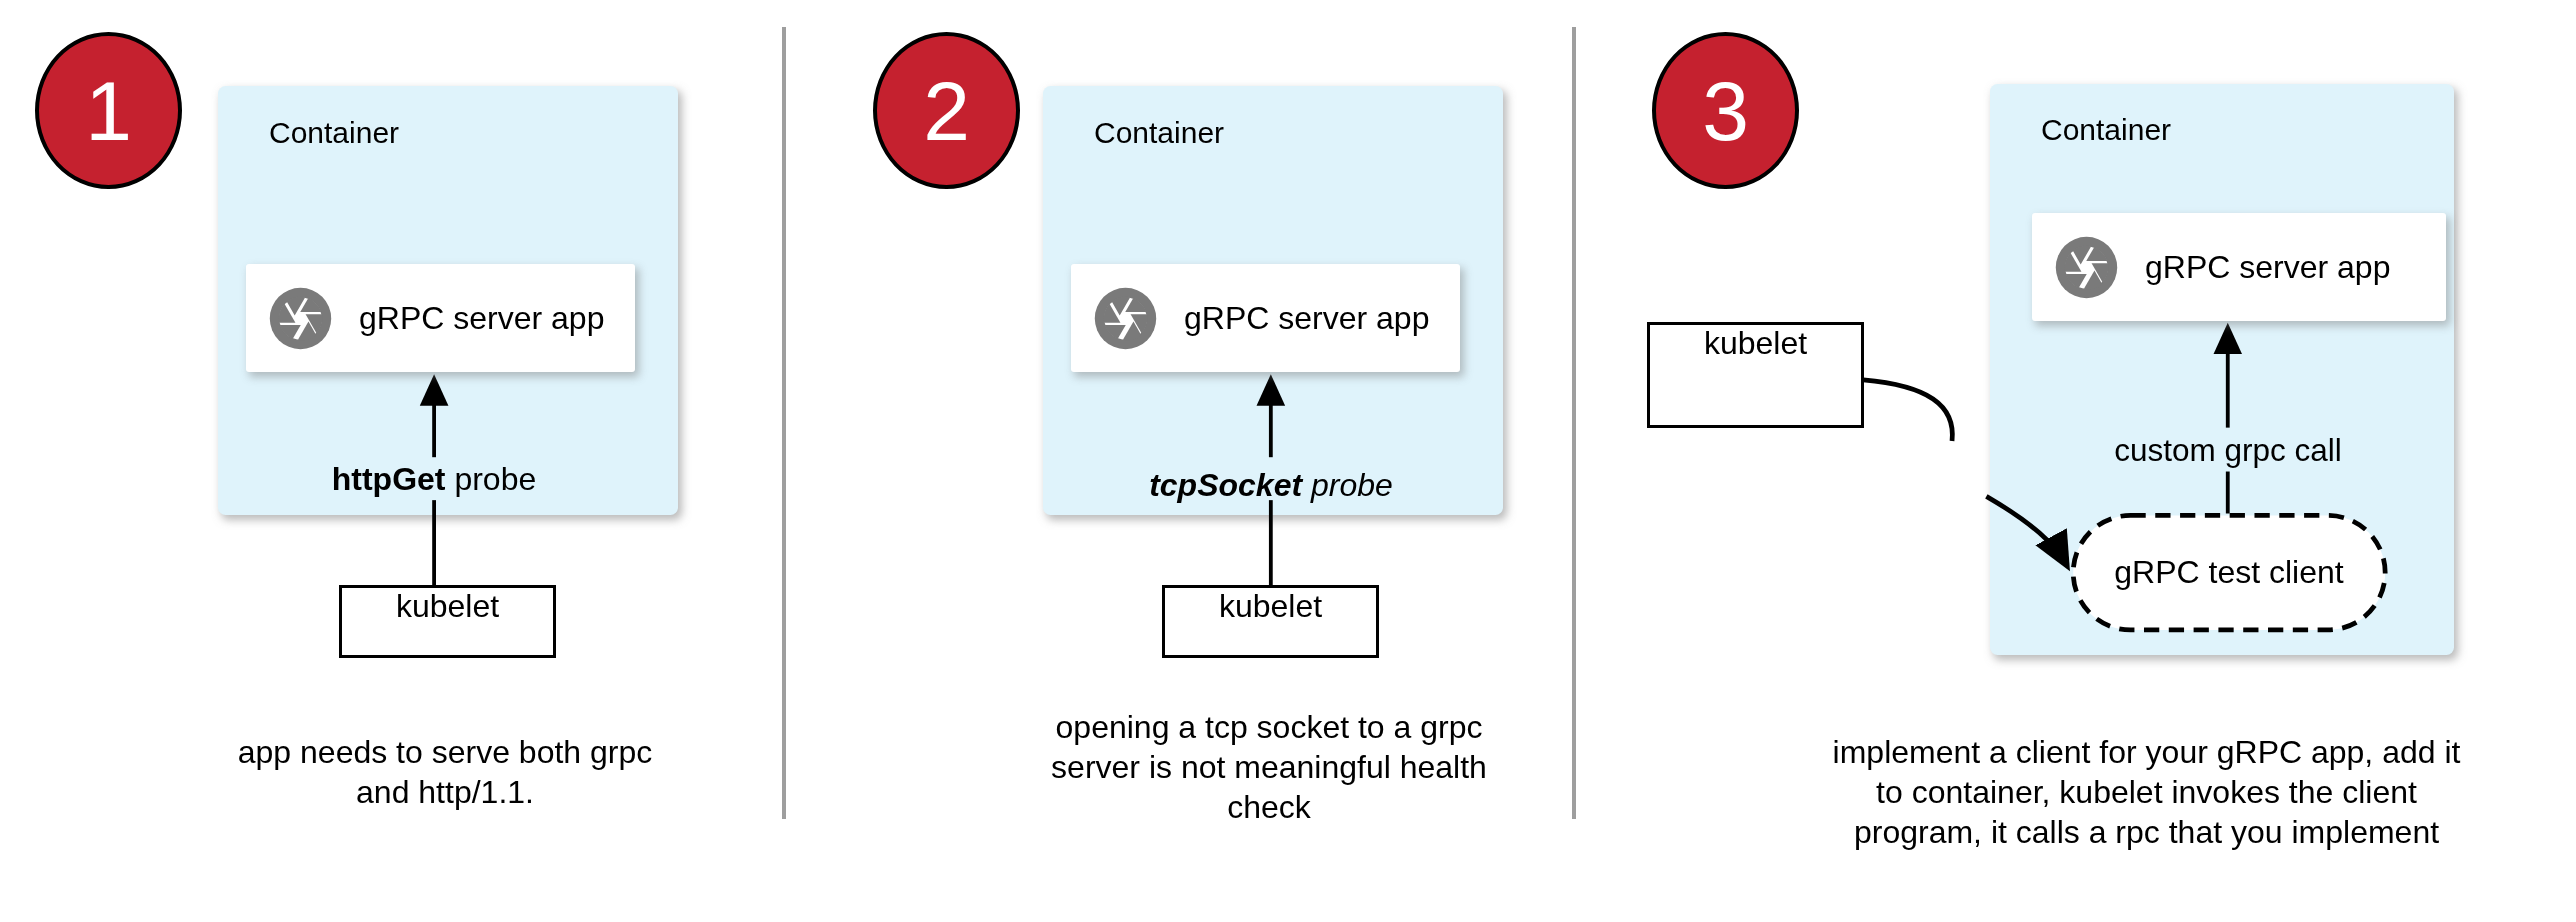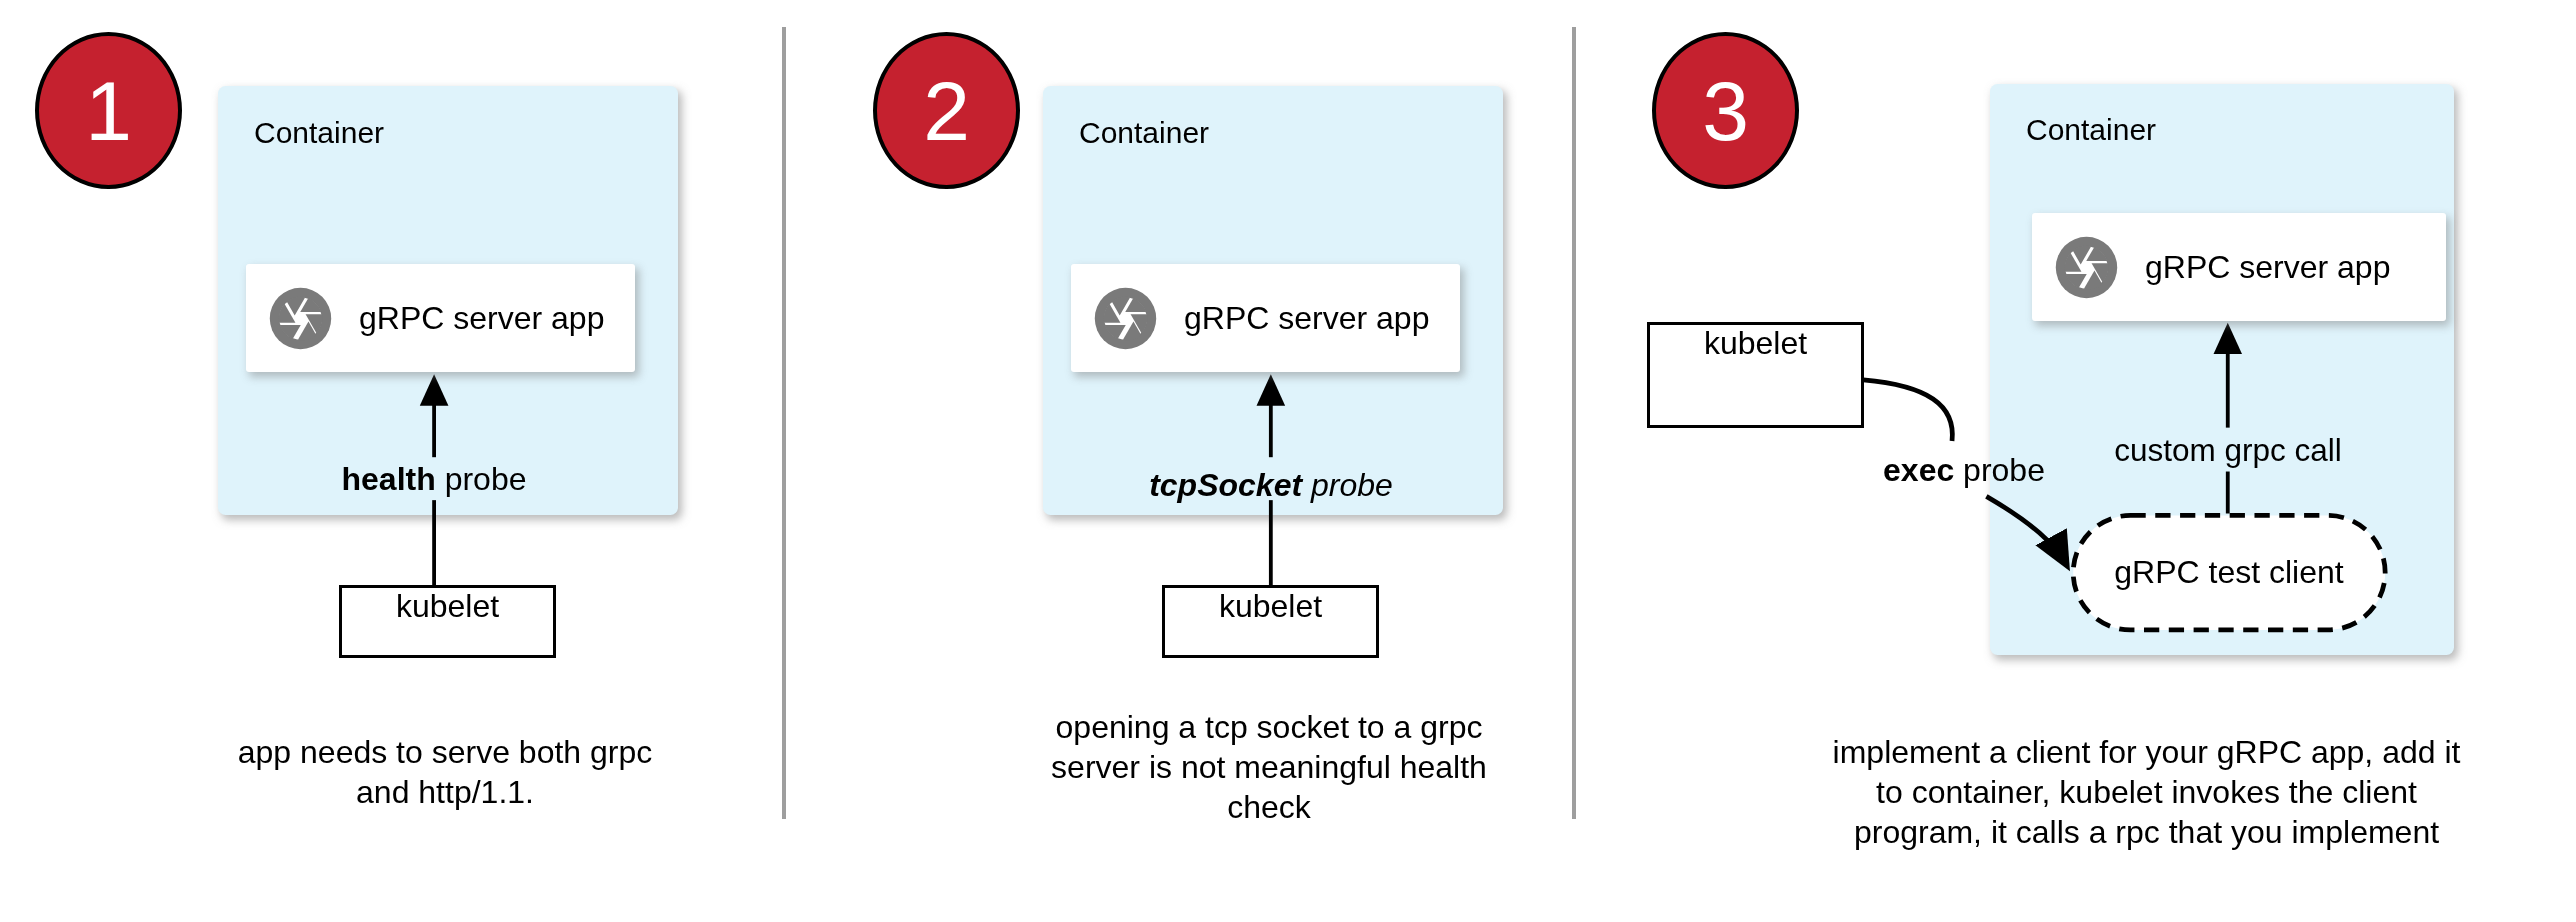--- a/index.html
+++ b/index.html
@@ -4,21 +4,21 @@
 <style>
   html,body{margin:0;padding:0;background:#fff;}
   body{width:2576px;height:923px;position:relative;font-family:"Liberation Sans",sans-serif;color:var(--text,#000);}
   .stage{position:absolute;left:0;top:0;width:2576px;height:923px;overflow:hidden;}
   .abs{position:absolute;}
   .badge{width:139px;height:149px;border-radius:50%;background:var(--badge-fill,#c5212f);
          border:4.8px solid #000;color:var(--badge-text,#fff);display:flex;align-items:center;
          justify-content:center;font-size:84px;line-height:1;z-index:3;}
   .container-box{background:var(--container-fill,#dff3fb);border-radius:7.6px;
          box-shadow:3.8px 4.8px 8.6px rgba(120,120,120,.5);z-index:1;}
-  .container-label{font-size:30px;z-index:3;}
+  .container-label{font-size:30px;z-index:3;margin-left:15px;}
   .app-box{background:var(--box-fill,#fff);border-radius:3px;box-shadow:3.8px 4.8px 8.6px rgba(120,120,120,.45);
          display:flex;align-items:center;padding-left:21px;z-index:3;}
   .app-box .app-label{font-size:32px;margin-left:25px;white-space:nowrap;}
   .kubelet-box{background:var(--box-fill,#fff);border:3.8px solid var(--line,#000);box-sizing:border-box;
          display:flex;justify-content:center;font-size:32px;z-index:3;}
   .probe-label{font-size:32px;text-align:center;white-space:nowrap;z-index:3;}
   .note-label{font-size:31.5px;text-align:center;white-space:nowrap;z-index:3;}
   .caption{font-size:32px;line-height:40px;text-align:center;white-space:pre-line;z-index:3;margin-top:14px;}
   .divider{width:3.8px;background:var(--divider,#9e9e9e);z-index:1;}
   .stadium-label{display:flex;align-items:center;justify-content:center;font-size:32px;z-index:3;}
@@ -46,21 +46,21 @@
         <path d="M21.8 10h-7.49l.29.5 4.76 8.25C21 16.97 22 14.61 22 12c0-.69-.07-1.35-.2-2z"></path>
         <path d="M8.54 12l-3.9-6.75C3.01 7.03 2 9.39 2 12c0 .69.07 1.35.2 2h7.49l-1.15-2z"></path>
         <path d="M2.46 15c.92 2.92 3.15 5.26 6 6.34L12.12 15H2.46z"></path>
         <path d="M14.73 15l-3.9 6.76c.7.15 1.42.24 2.17.24 2.4 0 4.6-.85 6.32-2.25l-3.66-6.35-.93 1.6z"></path>
       </g>
     </svg>
     <span class="app-label">gRPC server app</span>
   </div>
 
   <div class="abs probe-label" style="left:267px;top:461px;width:334px;">
-    <b>health</b><span> probe</span>
+    <b>httpGet</b><span> probe</span>
   </div>
 
   <div class="abs kubelet-box" style="left:339px;top:585px;width:217px;height:73px;">
     <span>kubelet</span>
   </div>
 
   <div class="abs caption" style="left:178px;top:718px;width:534px;">app needs to serve both grpc
 and http/1.1.</div>
 
   <div class="abs divider" style="left:782px;top:27px;height:792px;"></div>
@@ -120,23 +120,20 @@
         <path d="M14.73 15l-3.9 6.76c.7.15 1.42.24 2.17.24 2.4 0 4.6-.85 6.32-2.25l-3.66-6.35-.93 1.6z"></path>
       </g>
     </svg>
     <span class="app-label">gRPC server app</span>
   </div>
 
   <div class="abs kubelet-box" style="left:1647px;top:322px;width:217px;height:106px;">
     <span>kubelet</span>
   </div>
 
-  <div class="abs probe-label" style="left:1797px;top:452px;width:334px;">
-    <b>exec</b><span> probe</span>
-  </div>
 
   <div class="abs note-label" style="left:2037px;top:432px;width:382px;">custom grpc call</div>
 
   <div class="abs caption" style="left:1803px;top:718px;width:687px;">implement a client for your gRPC app, add it
 to container, kubelet invokes the client
 program, it calls a rpc that you implement</div>
 
   <div class="abs stadium-label" style="left:2073px;top:515px;width:312px;height:114px;">gRPC test client</div>
 
   <svg id="connector-layer" width="2576" height="923" viewBox="0 0 2700 967">

